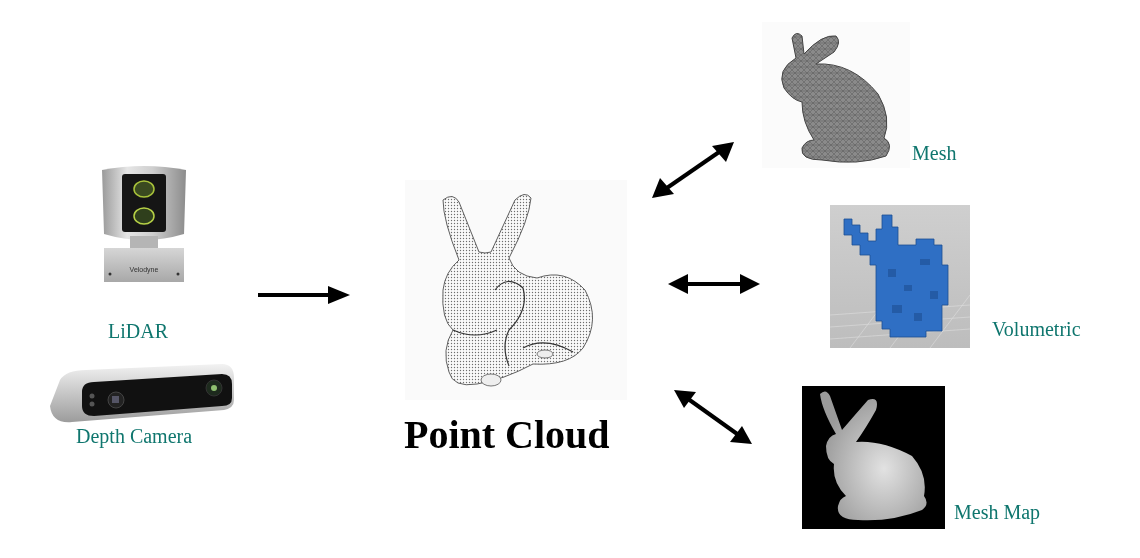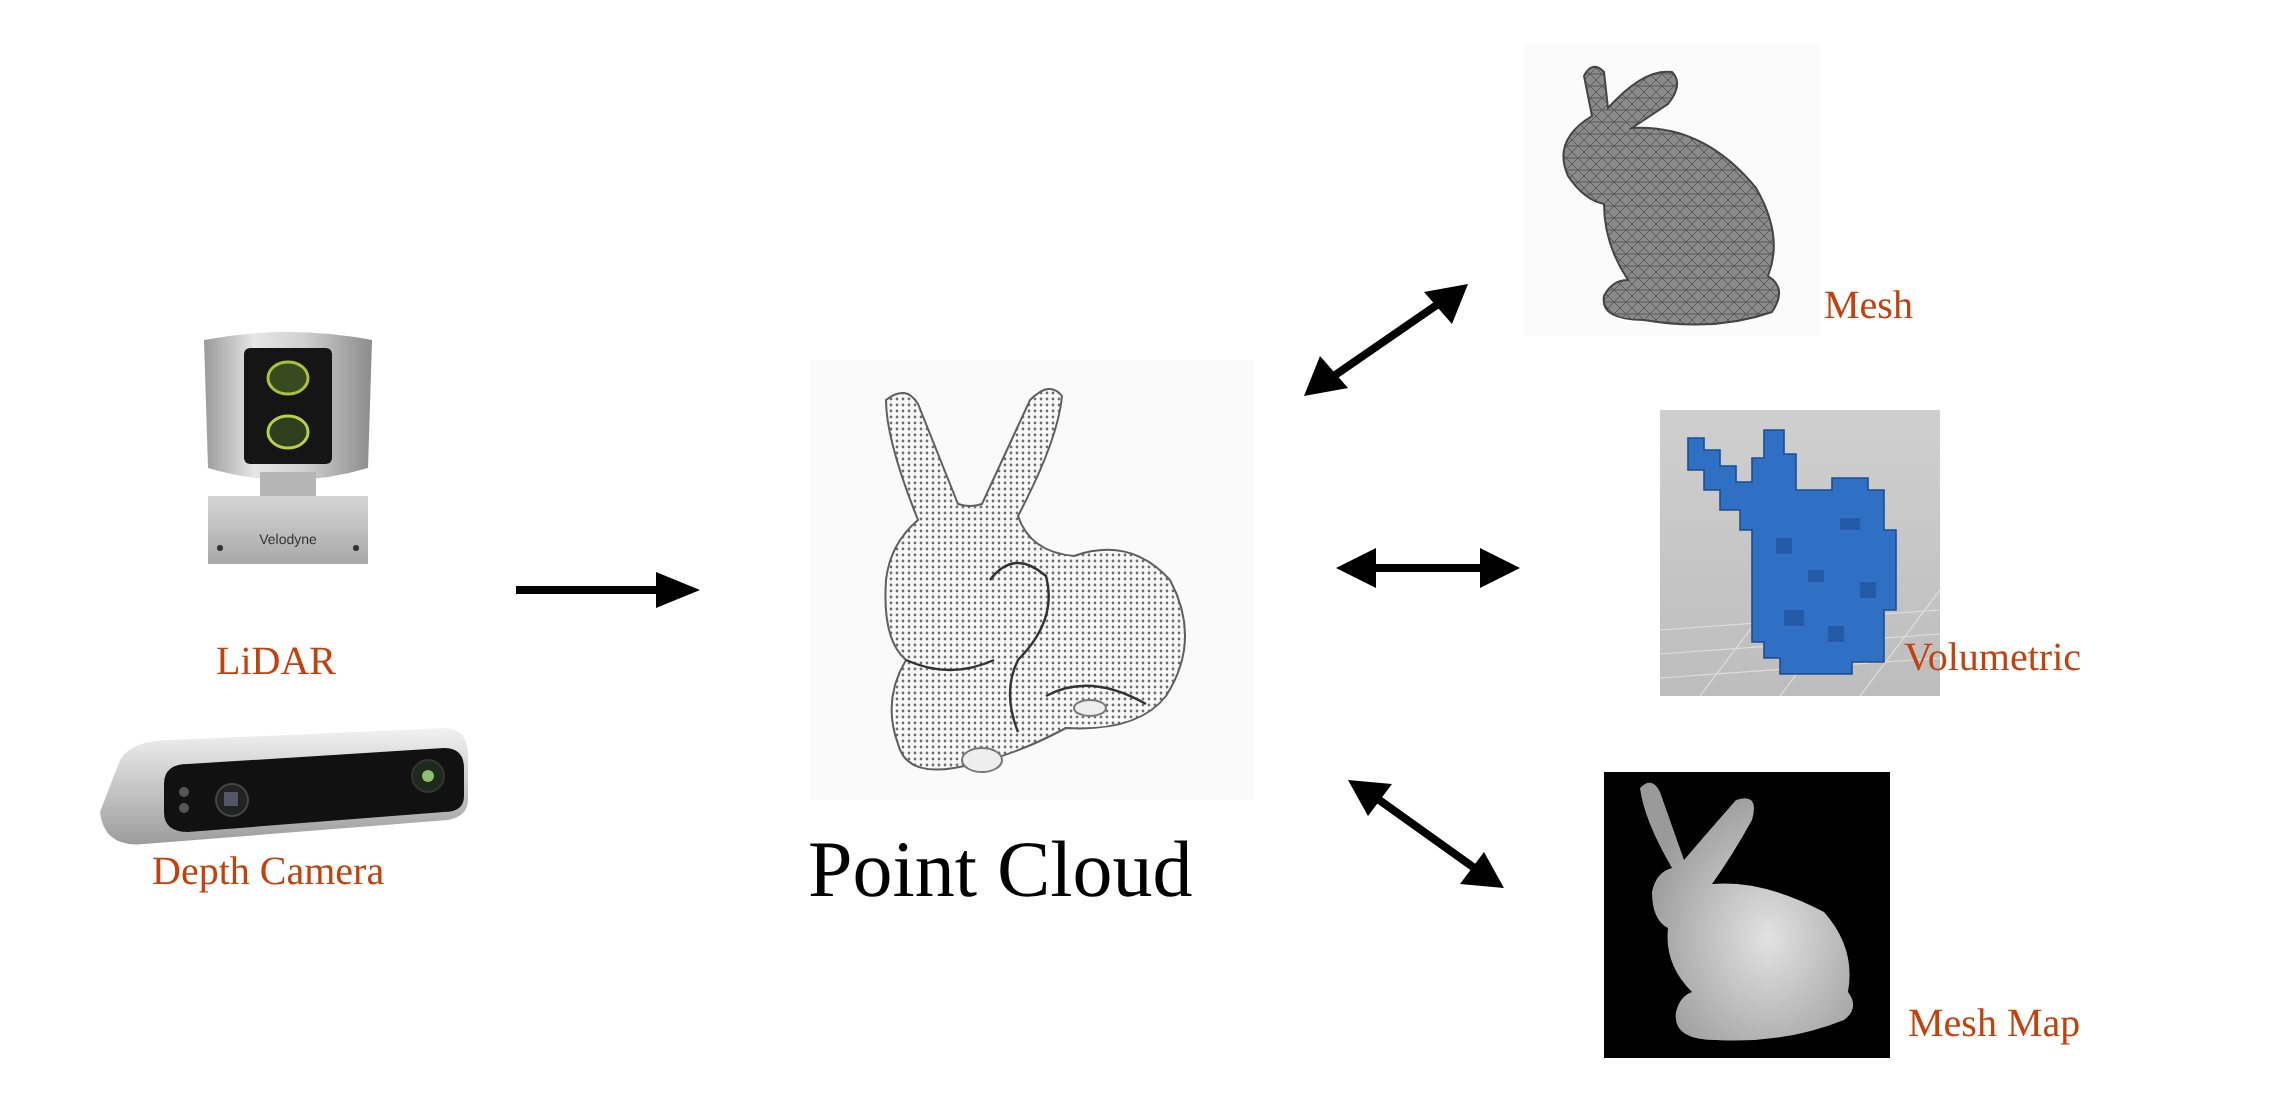--- a/index.html
+++ b/index.html
@@ -1,20 +1,20 @@
 <!DOCTYPE html>
 <html><head>
 <meta charset="utf-8">
 <style>
   html, body { margin:0; padding:0; background:#ffffff; }
   body { width:1140px; height:558px; position:relative; overflow:hidden;
          font-family:"Liberation Serif", "DejaVu Serif", serif; color:#111; }
   .abs { position:absolute; }
-  .label { font-size:20px; color:#c2410c; white-space:nowrap; }
-  .title { font-size:40px; font-weight:normal; color:#000; white-space:nowrap; }
+  .label { font-size:20px; color:#0f766e; white-space:nowrap; }
+  .title { font-size:40px; font-weight:bold; color:#000; white-space:nowrap; }
   svg { display:block; }
 </style>
 </head>
 <body>
 
 <div class="abs" style="left:100px;top:164px;width:88px;height:120px;">
   <svg width="88" height="120" viewBox="0 0 88 120">
     <defs>
       <linearGradient id="lidarBody" x1="0" x2="1" y1="0" y2="0">
         <stop offset="0" stop-color="#9a9a9a"></stop>
@@ -141,21 +141,21 @@
     <g fill="#245ba6">
       <rect x="58" y="64" width="8" height="8"></rect>
         <rect x="74" y="80" width="8" height="6"></rect>
       <rect x="90" y="54" width="10" height="6"></rect>
         <rect x="62" y="100" width="10" height="8"></rect>
       <rect x="84" y="108" width="8" height="8"></rect>
         <rect x="100" y="86" width="8" height="8"></rect>
     </g>
   </svg>
 </div>
-<div class="abs label" style="left:952px;top:318px;">Volumetric</div>
+<div class="abs label" style="left:992px;top:318px;">Volumetric</div>
 
 <div class="abs" style="left:802px;top:386px;width:143px;height:143px;background:#000;">
   <svg width="143" height="143" viewBox="0 0 143 143">
     <defs>
       <radialGradient id="depthG" cx="0.6" cy="0.6" r="0.6">
         <stop offset="0" stop-color="#e2e2e2"></stop>
         <stop offset="1" stop-color="#9a9a9a"></stop>
       </radialGradient>
     </defs>
     <path d="M18 8 Q24 2 28 10 L40 44 Q52 30 66 14 Q78 10 74 24 Q64 42 54 56 Q80 54 110 70 Q126 88 122 110 Q128 118 120 124 Q90 136 56 134 Q34 134 36 120 Q38 112 44 110 Q30 96 32 78 Q24 74 24 60 Q26 50 34 48 Q20 24 18 8 Z" fill="url(#depthG)"></path>

